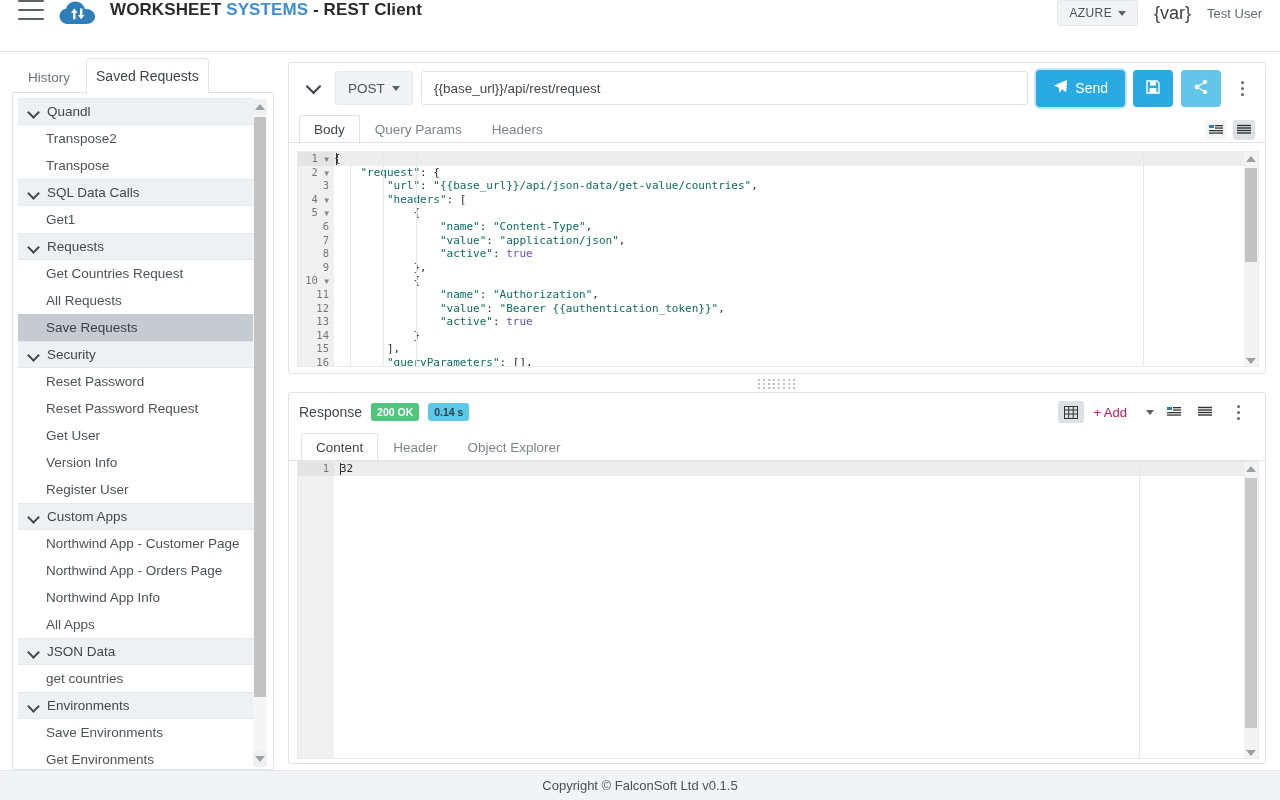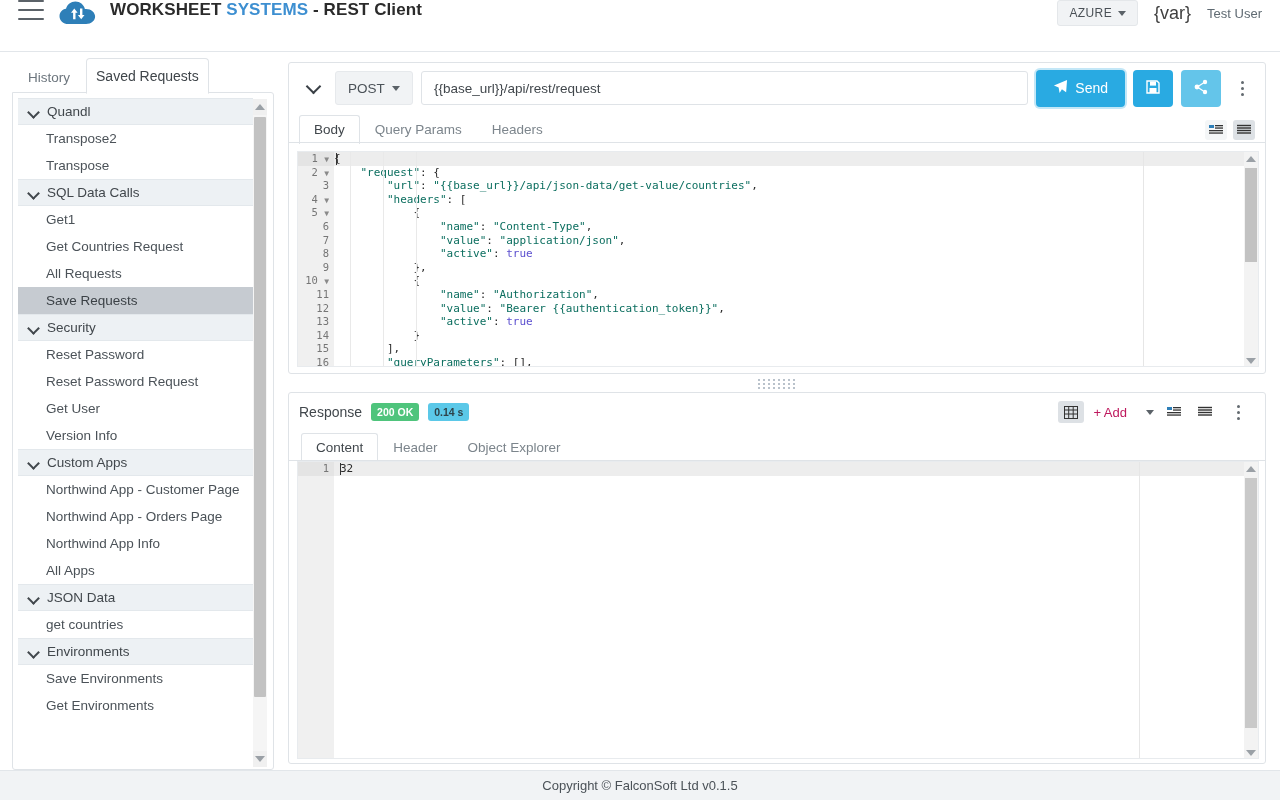--- a/index.html
+++ b/index.html
@@ -224,31 +224,36 @@
             <span class="chev"></span>
             <span>Quandl</span>
           </div>
           <div class="itm">Transpose2</div>
           <div class="itm">Transpose</div>
           <div class="grp">
             <span class="chev"></span>
             <span>SQL Data Calls</span>
           </div>
           <div class="itm">Get1</div>
+          <div class="grp">
+            <span class="chev"></span>
+            <span>Requests</span>
+          </div>
           <div class="itm">Get Countries Request</div>
           <div class="itm">All Requests</div>
           <div class="itm sel">Save Requests</div>
           <div class="grp">
             <span class="chev"></span>
             <span>Security</span>
           </div>
           <div class="itm">Reset Password</div>
           <div class="itm">Reset Password Request</div>
           <div class="itm">Get User</div>
           <div class="itm">Version Info</div>
+          <div class="itm">Register User</div>
           <div class="grp">
             <span class="chev"></span>
             <span>Custom Apps</span>
           </div>
           <div class="itm">Northwind App - Customer Page</div>
           <div class="itm">Northwind App - Orders Page</div>
           <div class="itm">Northwind App Info</div>
           <div class="itm">All Apps</div>
           <div class="grp">
             <span class="chev"></span>

